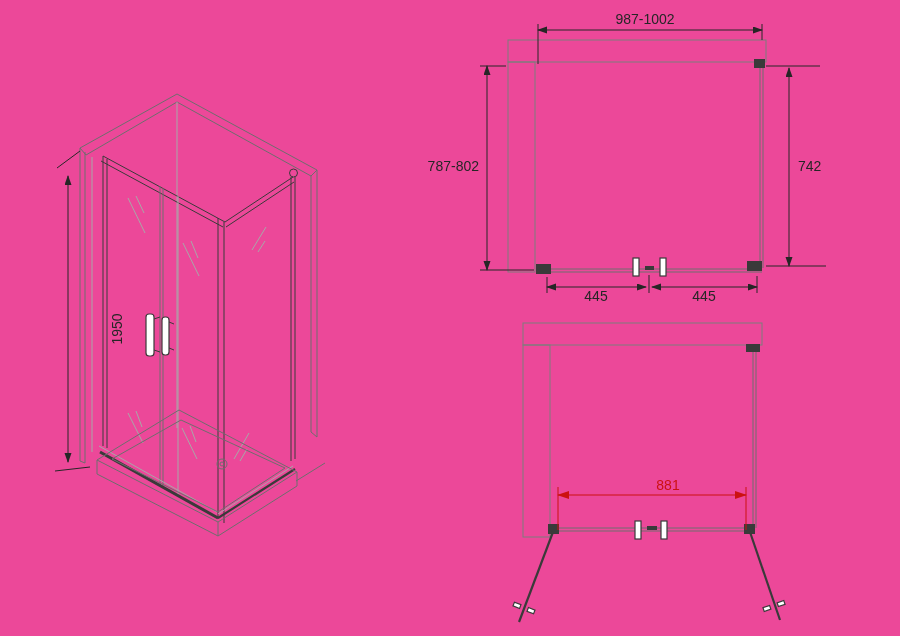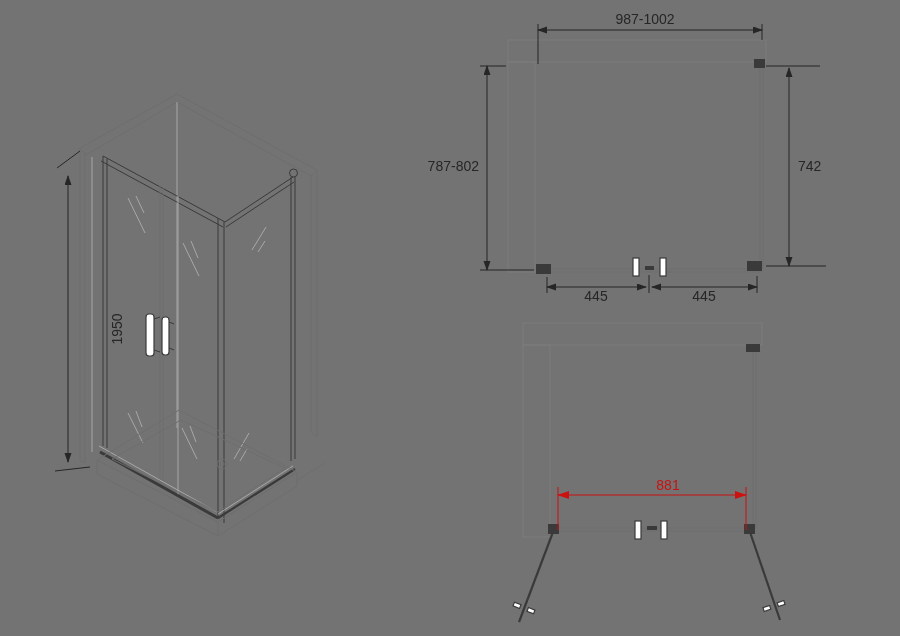--- a/index.html
+++ b/index.html
@@ -1,16 +1,16 @@
 <!DOCTYPE html>
 <html style="--accent-red: #cc1111; --line: #6e6e6e; --line-dark: #3a3a3a; --dimension: #262626; --brick: #9a9a9a;"><head>
 <meta charset="utf-8">
 <style>
   html,body { margin:0; padding:0; background:#ffffff; }
-  .page { width:900px; height:636px; background:#737373; position:relative; overflow:hidden; }
+  .page { width:900px; height:636px; background:#ec4899; position:relative; overflow:hidden; }
   svg { display:block; }
 
   
   .ln      { stroke:#6e6e6e; stroke-width:1; fill:none; }
   .ln-dk   { stroke:#3a3a3a; stroke-width:1; fill:none; }
   .ln-lt   { stroke:#a8a8a8; stroke-width:1; fill:none; }
   .thick   { stroke-width:3; }
   .med     { stroke-width:2.2; }
   .fit     { fill:#3a3a3a; stroke:none; }
   .handle  { fill:#ffffff; stroke:#3a3a3a; stroke-width:1.2; }

